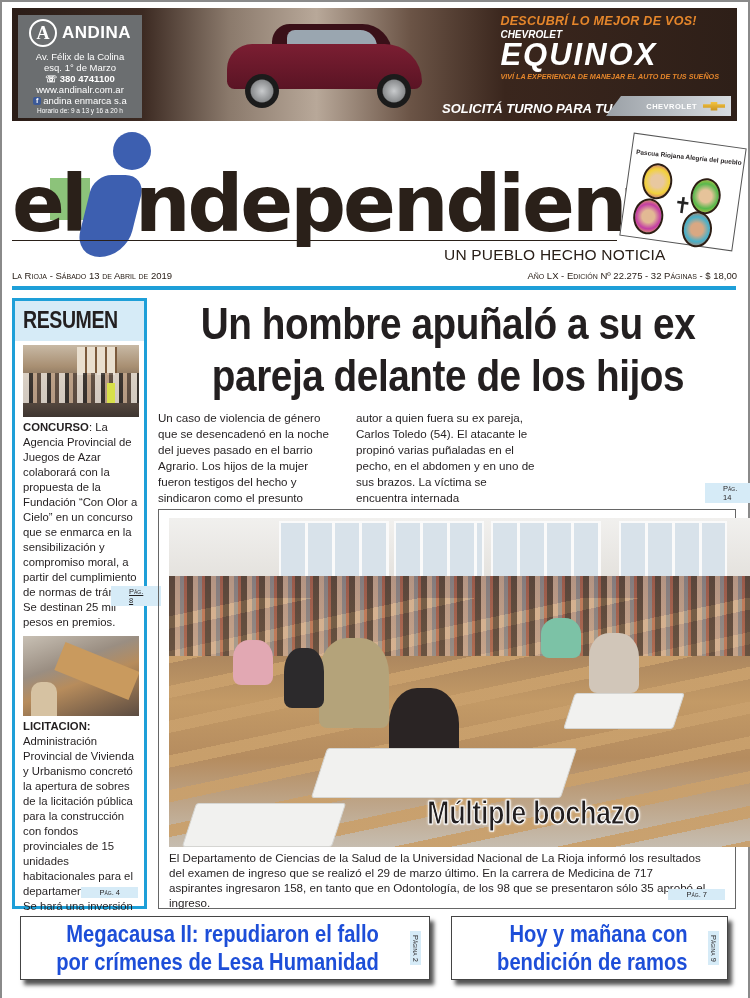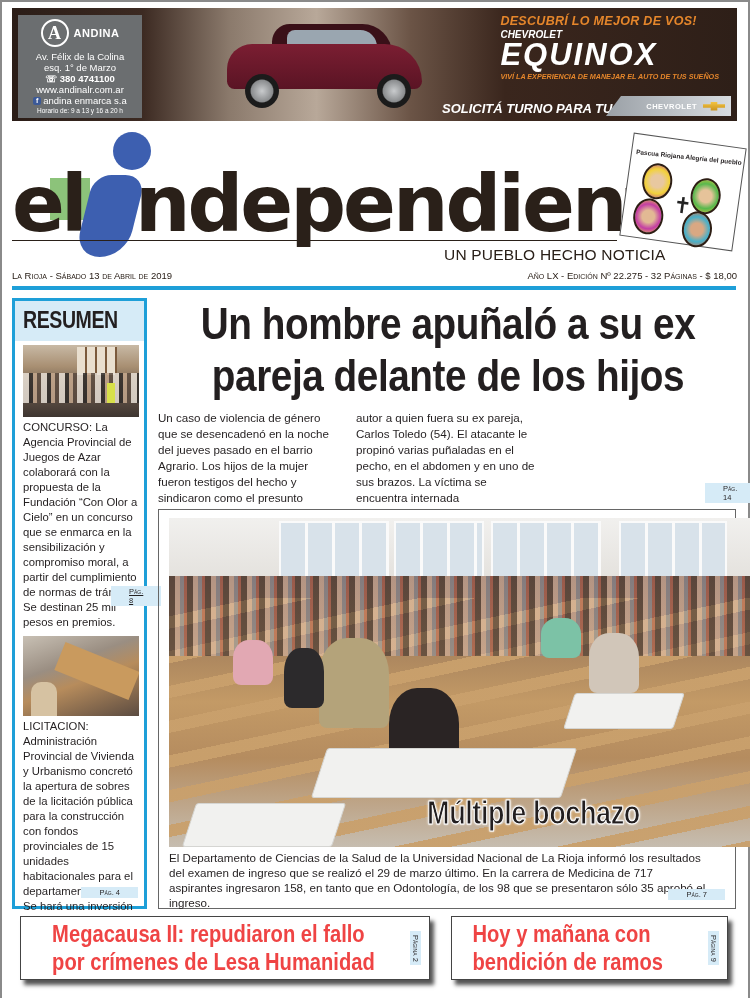--- a/index.html
+++ b/index.html
@@ -5,21 +5,21 @@
   * { box-sizing: border-box; margin: 0; padding: 0; }
   html, body { width: 750px; height: 998px; background: #ffffff; overflow: hidden; }
   body { position: relative; font-family: "Liberation Sans", sans-serif; color: #231f20; }
   .frame { position: absolute; left: 0; top: 0; width: 750px; height: 998px; border-left: 2px solid #8a8a8a; border-right: 2px solid #8a8a8a; border-top: 2px solid #8a8a8a; }
 
   
   .ad { position: absolute; left: 12px; top: 8px; width: 725px; height: 113px; background: linear-gradient(90deg, #2b1d17 0%, #3c2a22 18%, #8b7a6c 30%, #b8a899 42%, #6b5446 55%, #3a261d 68%, #2e1f18 100%); overflow: hidden; }
   .ad-dealer { position: absolute; left: 6px; top: 7px; width: 124px; height: 103px; background: #6b6e70; color: #fff; text-align: center; padding-top: 4px; }
   .ad-logo-row { display: flex; align-items: center; justify-content: center; gap: 5px; margin-bottom: 4px; }
   .ad-logo-circle { width: 28px; height: 28px; border: 2px solid #fff; border-radius: 50%; display: flex; align-items: center; justify-content: center; font-family: "Liberation Serif", serif; font-weight: bold; font-size: 18px; }
-  .ad-brand { font-size: 11px; font-weight: bold; letter-spacing: 0.5px; }
+  .ad-brand { font-size: 17px; font-weight: bold; letter-spacing: 0.5px; }
   .ad-line { font-size: 9.5px; line-height: 11px; }
   .ad-line.bold { font-weight: bold; }
   .ad-line.small { font-size: 6.5px; line-height: 10px; }
   .fb { display: inline-block; width: 8px; height: 8px; background: #3b5998; border-radius: 2px; font-size: 7px; line-height: 8px; font-weight: bold; vertical-align: middle; margin-right: 2px; }
   .car { position: absolute; left: 215px; top: 14px; width: 195px; height: 84px; }
   .car-body { position: absolute; left: 0; top: 22px; width: 195px; height: 45px; background: linear-gradient(180deg, #7b1e32 0%, #5a1424 100%); border-radius: 40px 60px 12px 12px; }
   .car-roof { position: absolute; left: 45px; top: 2px; width: 120px; height: 32px; background: #3a1018; border-radius: 30px 50px 4px 4px; }
   .car-window { position: absolute; left: 60px; top: 8px; width: 90px; height: 18px; background: #9aa6b0; border-radius: 14px 30px 2px 2px; }
   .wheel { position: absolute; top: 52px; width: 34px; height: 34px; border-radius: 50%; background: radial-gradient(circle, #c9cbcd 0%, #8a8c8e 45%, #1b1b1b 50%, #1b1b1b 100%); }
   .ad-copy { position: absolute; right: 18px; top: 6px; text-align: left; color: #fff; }
@@ -51,21 +51,21 @@
 
   
   .resumen { position: absolute; left: 12px; top: 298px; width: 135px; height: 611px; border: 3px solid #1e9fd8; background: #fff; }
   .resumen-head { height: 40px; background: #d6ebf7; padding-left: 8px; }
   .resumen-title { font-family: "Liberation Sans", sans-serif; font-weight: bold; font-size: 23px; line-height: 38px; color: #231f20; transform: scaleX(0.85); transform-origin: left; display: inline-block; letter-spacing: -0.5px; }
   .photo1 { margin: 4px 5px 0 8px; height: 72px; background: linear-gradient(180deg, #c8b9a5 0%, #a88f72 30%, #6b5a4d 60%, #3e3530 100%); position: relative; overflow: hidden; }
   .photo1 .win { position: absolute; left: 54px; top: 2px; width: 40px; height: 28px; background: repeating-linear-gradient(90deg, #e9dfcf 0 8px, #7b5a3c 8px 10px); }
   .photo1 .people { position: absolute; left: 0; right: 0; bottom: 14px; height: 30px; background: repeating-linear-gradient(90deg, #e8e0d6 0 6px, #2f2b29 6px 10px, #c5a88e 10px 14px, #5a4a3f 14px 18px); opacity: 0.85; }
   .photo1 .yellow { position: absolute; left: 84px; bottom: 14px; width: 8px; height: 20px; background: #d8e04a; }
   .res-text { font-size: 11.3px; line-height: 15px; color: #231f20; padding: 3px 4px 0 8px; }
-  .res-text b { font-weight: normal; margin-top: 7px; }
+  .res-text b { font-weight: bold; margin-top: 7px; }
   .pag { display: inline-block; background: #d6ebf7; font-size: 7.5px; padding: 1px 18px; color: #231f20; font-variant: small-caps; }
   .res-pag-1 { position: absolute; left: 96px; top: 285px; text-decoration: underline; }
   .photo2 { margin: 6px 5px 0 8px; height: 80px; background: linear-gradient(160deg, #c8c0b4 0%, #9a8e82 35%, #b78c5c 55%, #5b4b41 100%); position: relative; overflow: hidden; }
   .photo2 .table { position: absolute; left: 34px; top: 20px; width: 80px; height: 30px; background: #c99a5e; transform: rotate(22deg); }
   .photo2 .person { position: absolute; bottom: 0; left: 8px; width: 26px; height: 34px; background: #d6c2a2; border-radius: 10px 10px 0 0; }
   .res-pag-2 { position: absolute; right: 6px; bottom: 8px; }
 
   
   .main-head { position: absolute; left: 158px; top: 298px; width: 580px; text-align: center; font-family: "Liberation Sans", sans-serif; font-weight: bold; font-size: 45px; line-height: 52px; color: #231f20; letter-spacing: -0.5px; }
   .main-head span { display: block; transform: scaleX(0.86); }
@@ -85,21 +85,21 @@
   .fp-person { position: absolute; border-radius: 40% 40% 8px 8px; }
   .fp-desk { position: absolute; background: #f1f1ef; border: 1px solid #d5d5d2; border-radius: 3px; }
   .feature-title { position: absolute; left: 258px; top: 276px; font-weight: bold; font-size: 33px; color: #231f20; -webkit-text-stroke: 1px #fff; text-shadow: 0 0 3px #fff, 0 0 3px #fff; transform: scaleX(0.82); transform-origin: left; white-space: nowrap; letter-spacing: -0.5px; }
   .feature-text { position: absolute; left: 10px; top: 340px; width: 540px; font-size: 11.6px; line-height: 15px; color: #231f20; }
   .feature-pag { position: absolute; right: 10px; bottom: 8px; }
 
   
   .teaser { position: absolute; top: 916px; height: 64px; background: #fff; border: 1px solid #444; box-shadow: 4px 5px 4px #555; display: flex; align-items: center; }
   .teaser-1 { left: 20px; width: 410px; }
   .teaser-2 { left: 451px; width: 277px; }
-  .teaser-title { flex: 1; text-align: left; font-weight: bold; font-size: 24px; line-height: 28px; color: #ef4444; }
+  .teaser-title { flex: 1; text-align: right; font-weight: bold; font-size: 24px; line-height: 28px; color: #1d4ed8; }
   .teaser-title span { display: block; transform: scaleX(0.84); }
   .teaser-pag { writing-mode: vertical-rl; font-size: 7.5px; background: #d6ebf7; padding: 4px 1px; margin-right: 8px; font-variant: small-caps; color: #231f20; }
 </style>
 </head>
 <body>
 
 <div class="frame"></div>
 
 <div class="ad">
   <div class="ad-dealer">

